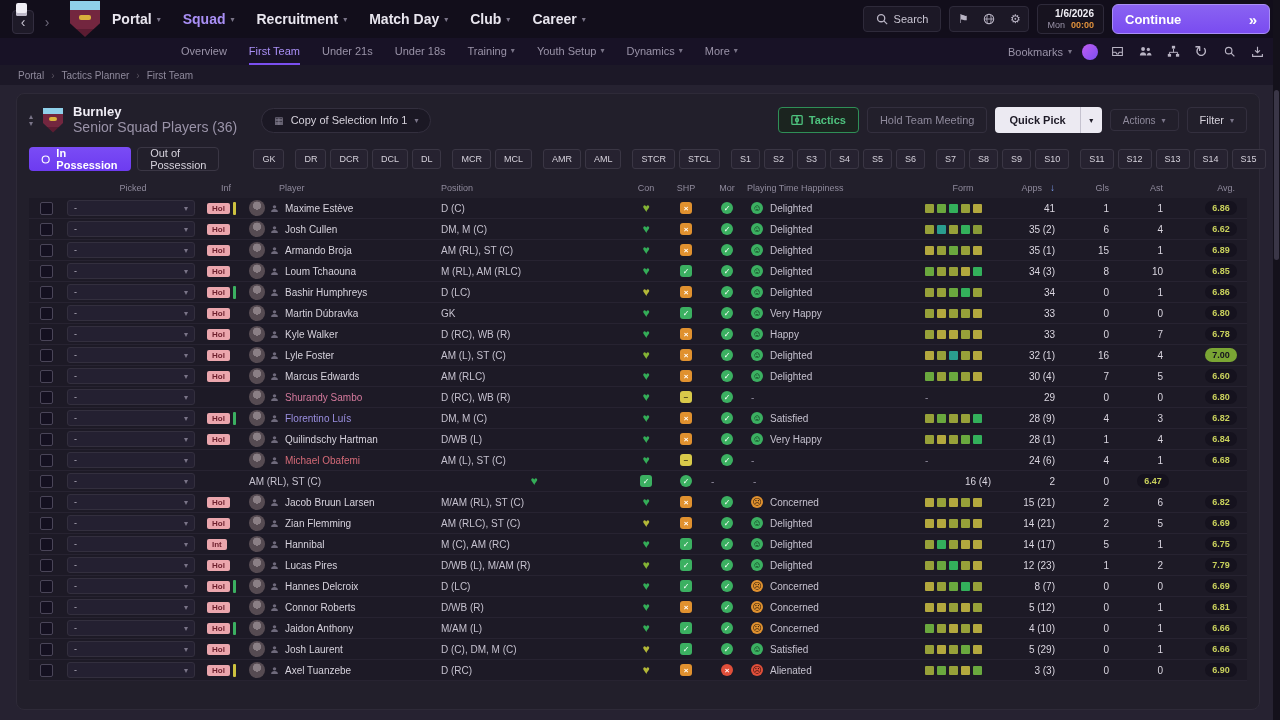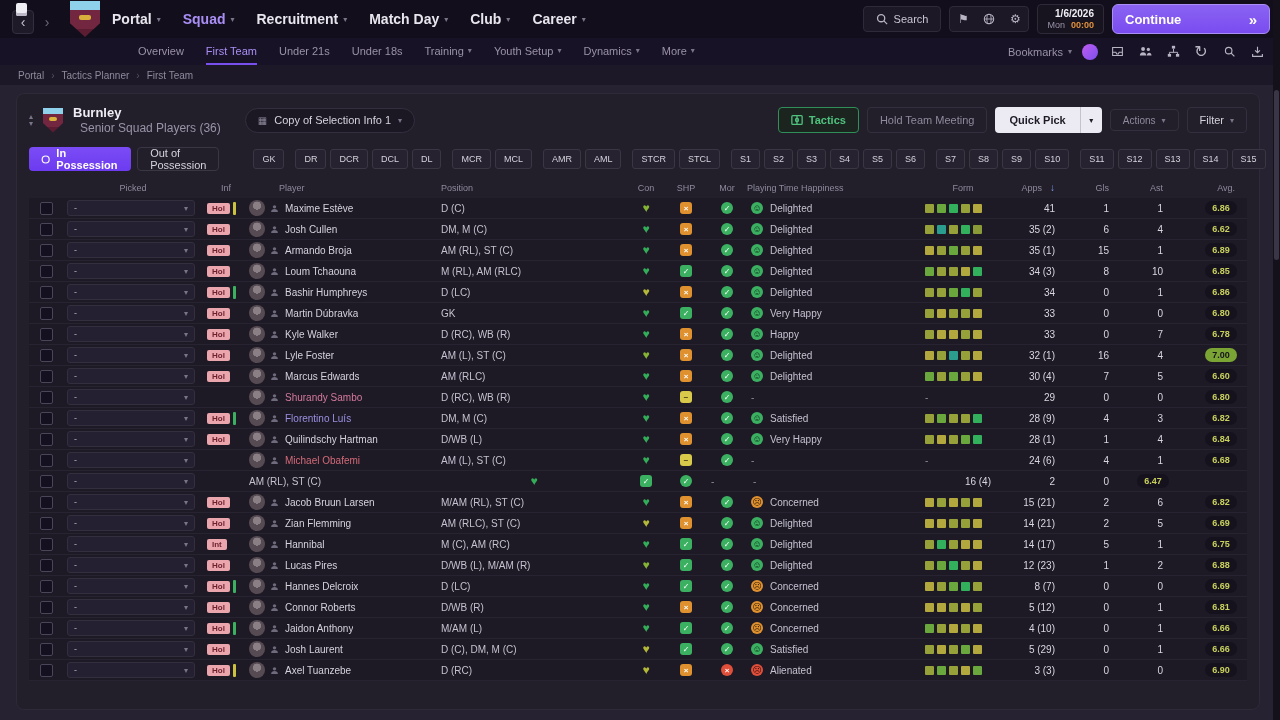--- a/index.html
+++ b/index.html
@@ -53,21 +53,21 @@
   .breadcrumb { height:20px; background:#1c1827; display:flex; align-items:center; padding:0 18px; gap:7px; font-size:10px; color:#8f8a9c; }
   .crumb { cursor:pointer; } .crumb-sep { color:#57525f; }
 
   
   .content { position:absolute; top:85px; left:0; right:0; bottom:0; padding:8px 20px 10px 16px; }
   .panel { background:#221f2b; border:1px solid #2e2a38; border-radius:8px; height:100%; padding:8px 12px; display:flex; flex-direction:column; }
   .panel-head { display:flex; align-items:center; gap:10px; height:36px; }
   .collapse { display:flex; flex-direction:column; line-height:7px; font-size:8px; color:#7a7488; cursor:pointer; }
   .club-info { display:flex; flex-direction:column; line-height:1.2; }
   .club-name { font-size:13px; font-weight:bold; color:#f0edf5; }
-  .club-sub { font-size:12px; color:#9a93a8;margin-left:7px; }
+  .club-sub { font-size:14px; color:#9a93a8; }
   .sel-dd { margin-left:14px; height:25px; border:1px solid #332f3e; background:#1b1824; border-radius:13px; display:flex;
             align-items:center; gap:7px; padding:0 12px; font-size:11px; color:#d6d2dc; cursor:pointer; }
   .grid-ic { font-size:10px; color:#8f8a9c; }
   .head-actions { margin-left:auto; display:flex; align-items:center; gap:8px; }
   .btn { height:26px; display:flex; align-items:center; gap:6px; padding:0 12px; border-radius:4px; font-size:11px; cursor:pointer; border:1px solid #332f3e; color:#8f8a9c; background:transparent; font-family:inherit; }
   .btn-tactics { border-color:#2f8f57; color:#4ec27e; background:#1b241f; font-weight:bold; }
   .btn-tactics svg { width:12px; height:12px; stroke:#4ec27e; fill:none; stroke-width:1.5; }
   .qp-group { display:flex; height:26px; border-radius:4px; overflow:hidden; cursor:pointer; }
   .qp-main { background:#eceaf2; color:#1d1a26; font-size:11px; font-weight:bold; display:flex; align-items:center; padding:0 14px; }
   .qp-chev { background:#eceaf2; border-left:1px solid #c5c2cf; width:22px; display:flex; align-items:center; justify-content:center; }
@@ -191,21 +191,21 @@
       </div>
     </div>
     <div class="continue-btn">
       <span>Continue</span>
       <span class="continue-arr">»</span>
     </div>
   </div>
 </div>
 
 <div class="subnav">
-  <div class="main-nav" style="height:100%;">
+  <div class="main-nav" style="height:100%;margin-left:43px;">
       <div class="subnav-item">
         <span>Overview</span>
       </div>
       <div class="subnav-item active">
         <span>First Team</span>
       </div>
       <div class="subnav-item">
         <span>Under 21s</span>
       </div>
       <div class="subnav-item">
@@ -1250,21 +1250,21 @@
               <span class="form-sq" style="background:#97a139"></span>
               <span class="form-sq" style="background:#6aa83e"></span>
               <span class="form-sq" style="background:#33b05b"></span>
               <span class="form-sq" style="background:#97a139"></span>
               <span class="form-sq" style="background:#b3a83e"></span>
             </div>
             <div class="c num">12 (23)</div>
             <div class="c num">1</div>
             <div class="c num">2</div>
             <div class="c avgc">
-              <span class="avg">6.88</span>
+              <span class="avg">7.79</span>
             </div>
           </div>
           <div class="trow">
             <div class="c cb">
               <span class="checkbox"></span>
             </div>
             <div class="c" style="padding-left:4px">
               <div class="pick-dd">
                 <span>-</span>
                 <span class="chev">▾</span>

